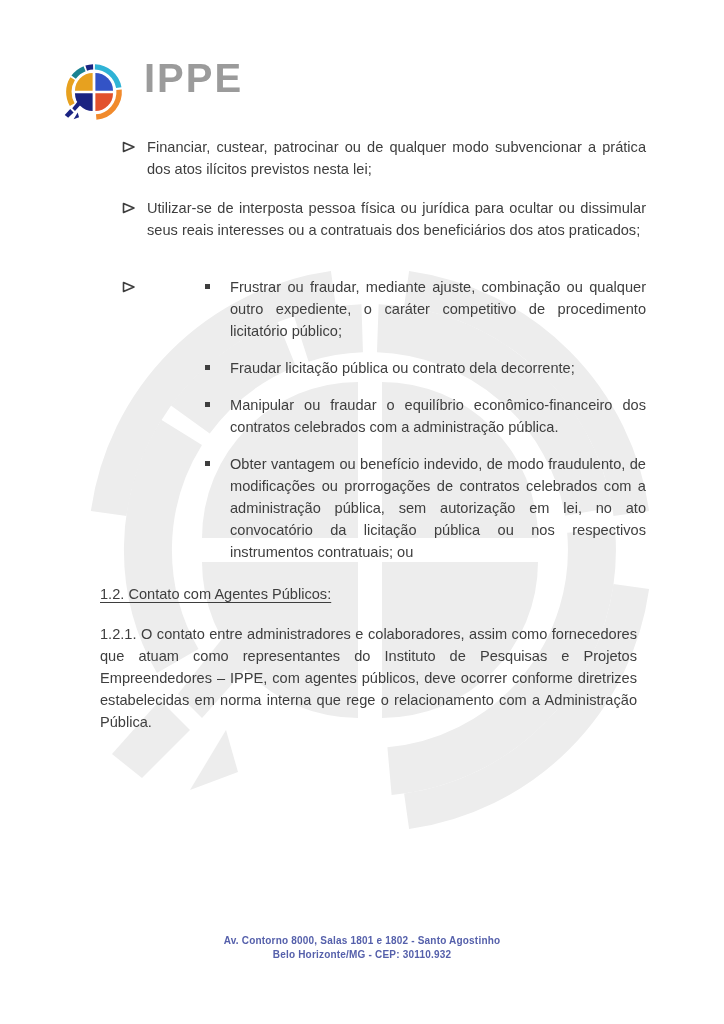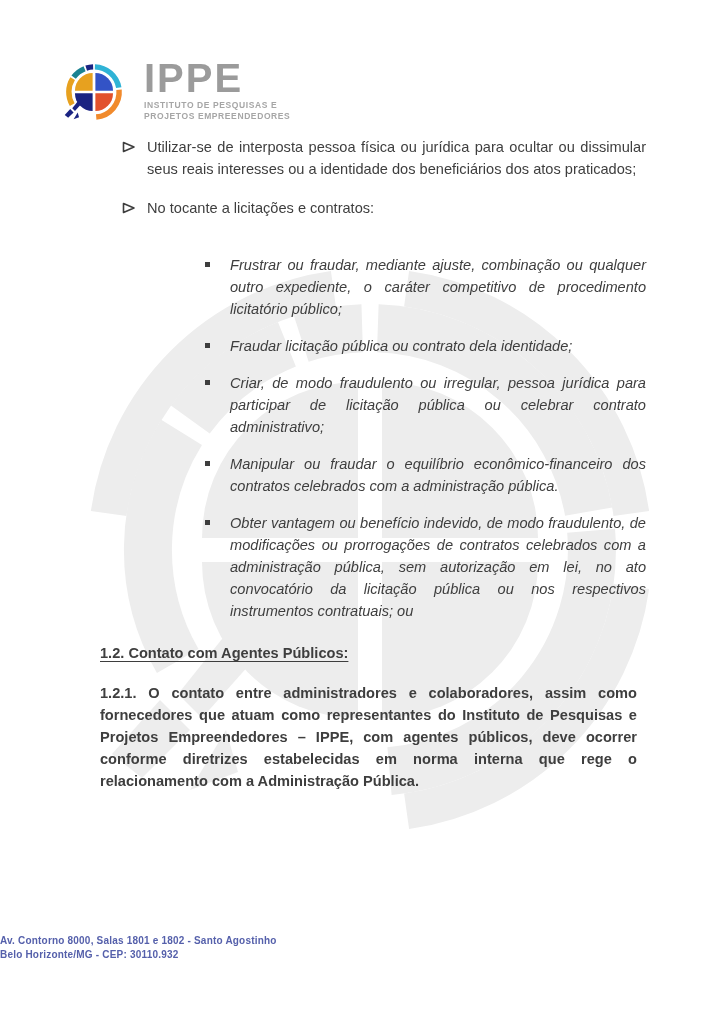--- a/index.html
+++ b/index.html
@@ -46,46 +46,45 @@
   ul.bullets > li{
     position:relative;
     padding-left:47px;
     margin-bottom:17px;
     text-align:justify;
   }
   .arrow-marker{
     position:absolute;left:22px;top:5px;
     width:14px;height:12px;color:#3e3e3e;
   }
-  ul.sub-bullets{margin-top:35px;font-style:italic;}
+  ul.sub-bullets{margin-top:35px;}
   ul.sub-bullets > li{
     position:relative;
     padding-left:83px;
     margin-bottom:15px;
     text-align:justify;
   }
   .square-marker{
     position:absolute;left:58px;top:8px;
     width:5px;height:5px;background:#3e3e3e;
   }
   .section-heading{
     margin:20px 0 0 0;
-    font-size:14.6px;font-weight:bold;
+    font-size:14.6px;font-weight:normal;
     text-decoration:underline;
     text-underline-offset:3px;
   }
   .paragraph{
     margin:18px 9px 0 0;
     text-align:justify;
-    font-weight:bold;
   }
   
   .footer{
     position:absolute;left:0;top:934px;width:100%;
-    text-align:left;
+    text-align:center;
     font-size:10px;font-weight:bold;
     letter-spacing:0.2px;
     line-height:14px;
     color:#5560ab;
     z-index:1;
   }
 </style>
 </head>
 <body>
 
@@ -129,57 +128,54 @@
       <g fill="none" stroke-width="16">
         <path d="M35.9,137 A74,74 0 0 1 37.2,60.8" stroke="#e7a11f"></path>
         <path d="M40.1,56.5 A74,74 0 0 1 72.3,31.4" stroke="#1a8291"></path>
         <path d="M77.1,29.6 A74,74 0 0 1 97.4,26.1" stroke="#1a2382"></path>
         <path d="M102.6,26.1 A74,74 0 0 1 172.9,87.2" stroke="#2fb3d6"></path>
         <path d="M173.7,93.6 A74,74 0 0 1 106.5,173.7" stroke="#f18a2c"></path>
       </g>
     </svg>
     <div class="brand-text">
       <div class="brand-name">IPPE</div>
-      <div class="brand-subtitle">
-        <div>INSTITUTO DE PESQUISAS E</div>
-        <div>PROJETOS EMPREENDEDORES</div>
-      </div>
     </div>
   </div>
 
   <div class="content">
 
     <ul class="bullets">
       <li>
         <svg class="arrow-marker" viewBox="0 0 14 12">
             <path d="M1.5 1.5 L12 6 L1.5 10.5 Z" fill="none" stroke="currentColor" stroke-width="1.6" stroke-linejoin="round"></path>
           </svg>
-        <span>Utilizar-se de interposta pessoa física ou jurídica para ocultar ou dissimular seus reais interesses ou a identidade dos beneficiários dos atos praticados;</span>
+        <span>Financiar, custear, patrocinar ou de qualquer modo subvencionar a prática dos atos ilícitos previstos nesta lei;</span>
       </li>
       <li>
         <svg class="arrow-marker" viewBox="0 0 14 12">
             <path d="M1.5 1.5 L12 6 L1.5 10.5 Z" fill="none" stroke="currentColor" stroke-width="1.6" stroke-linejoin="round"></path>
           </svg>
-        <span>No tocante a licitações e contratos:</span>
+        <span>Utilizar-se de interposta pessoa física ou jurídica para ocultar ou dissimular seus reais interesses ou a contratuais dos beneficiários dos atos praticados;</span>
+      </li>
+      <li>
+        <svg class="arrow-marker" viewBox="0 0 14 12">
+            <path d="M1.5 1.5 L12 6 L1.5 10.5 Z" fill="none" stroke="currentColor" stroke-width="1.6" stroke-linejoin="round"></path>
+          </svg>
 
         <ul class="sub-bullets">
           <li>
             <span class="square-marker"></span>
             <span>Frustrar ou fraudar, mediante ajuste, combinação ou qualquer outro expediente, o caráter competitivo de procedimento licitatório público;</span>
           </li>
           <li>
             <span class="square-marker"></span>
           </li>
           <li>
             <span class="square-marker"></span>
-            <span>Fraudar licitação pública ou contrato dela identidade;</span>
-          </li>
-          <li>
-            <span class="square-marker"></span>
-            <span>Criar, de modo fraudulento ou irregular, pessoa jurídica para participar de licitação pública ou celebrar contrato administrativo;</span>
+            <span>Fraudar licitação pública ou contrato dela decorrente;</span>
           </li>
           <li>
             <span class="square-marker"></span>
             <span>Manipular ou fraudar o equilíbrio econômico-financeiro dos contratos celebrados com a administração pública.</span>
           </li>
           <li>
             <span class="square-marker"></span>
             <span>Obter vantagem ou benefício indevido, de modo fraudulento, de modificações ou prorrogações de contratos celebrados com a administração pública, sem autorização em lei, no ato convocatório da licitação pública ou nos respectivos instrumentos contratuais; ou</span>
           </li>
         </ul>

